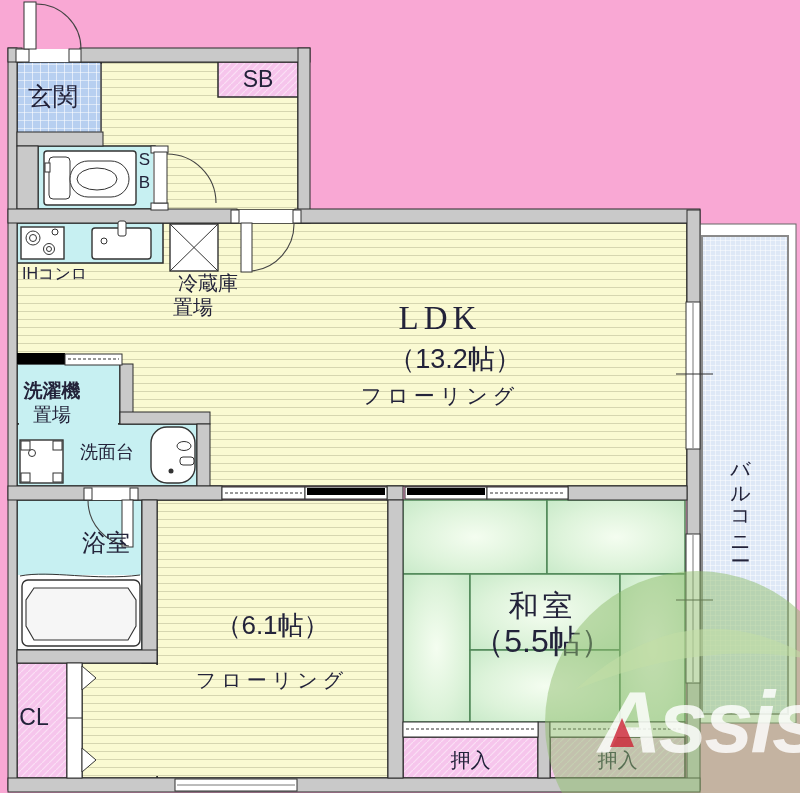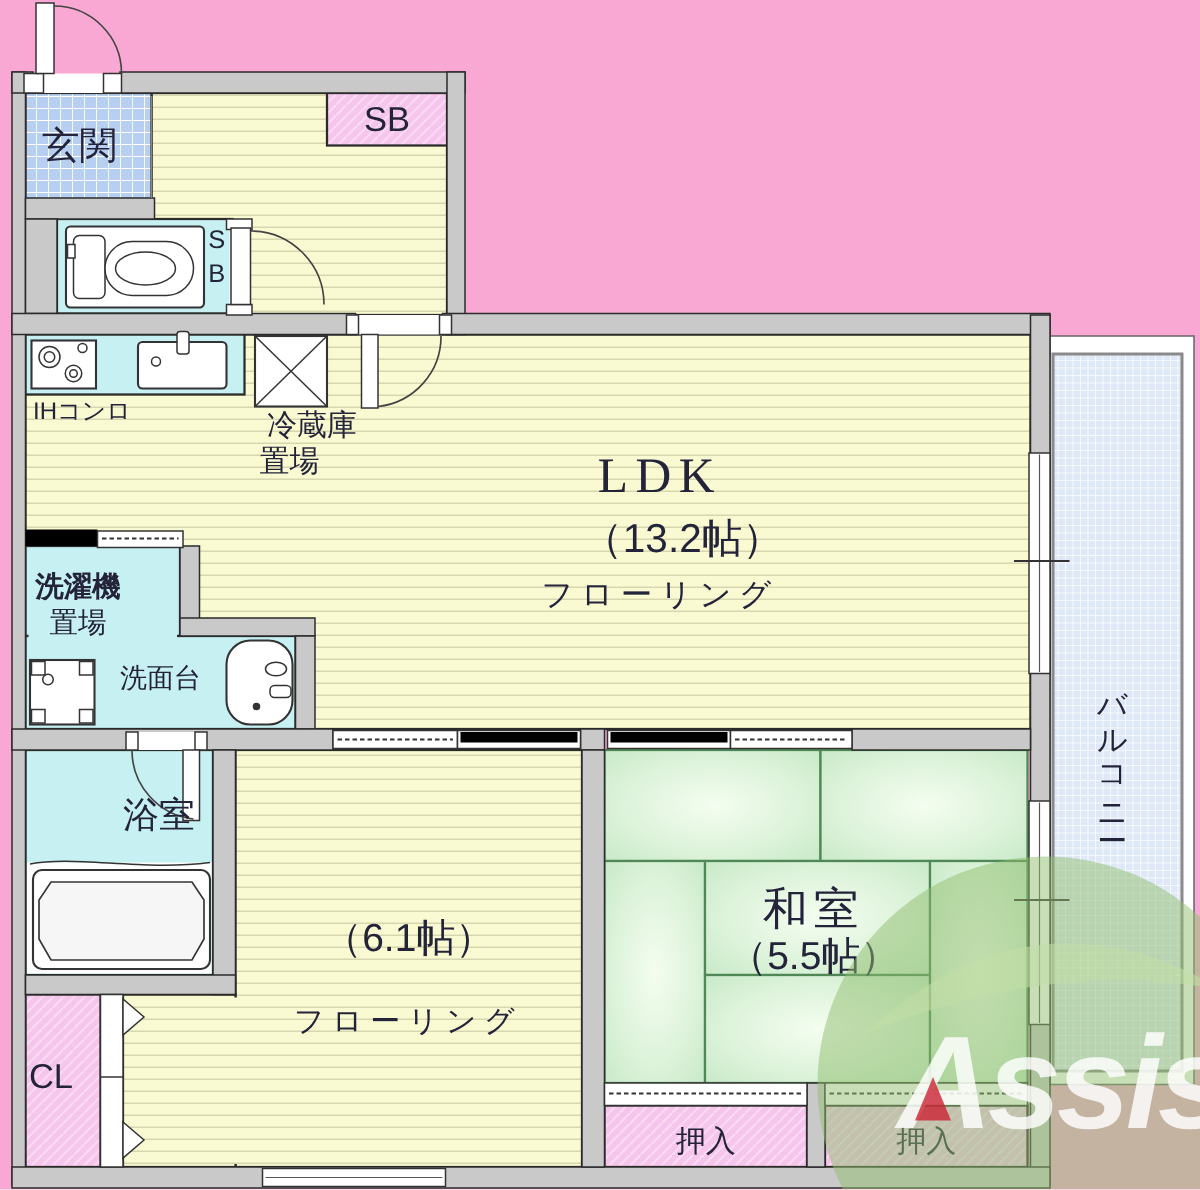--- a/index.html
+++ b/index.html
@@ -261,21 +261,21 @@
 <div class="lbl ctr" style="left:315px;top:341px;width:280px;font-size:27px;">（13.2帖）</div>
 <div class="lbl ctr" style="left:300px;top:382px;width:280px;font-size:21px;letter-spacing:5px;">フローリング</div>
 <div class="lbl ctr" style="left:16px;top:378px;width:72px;font-size:19px;font-weight:bold;">洗濯機</div>
 <div class="lbl ctr" style="left:16px;top:402px;width:72px;font-size:19px;">置場</div>
 <div class="lbl" style="left:80px;top:440px;font-size:18px;">洗面台</div>
 <div class="lbl" style="left:42px;top:527px;font-size:24px;margin-left:40px;">浴室</div>
 <div class="lbl ctr" style="left:18px;top:704px;width:32px;font-size:23px;">CL</div>
 <div class="lbl ctr" style="left:160px;top:608px;width:225px;font-size:26px;">（6.1帖）</div>
 <div class="lbl ctr" style="left:152px;top:667px;width:240px;font-size:20px;letter-spacing:5px;">フローリング</div>
 <div class="lbl ctr" style="left:430px;top:586px;width:225px;font-size:30px;letter-spacing:4px;">和室</div>
-<div class="lbl ctr" style="left:430px;top:620px;width:225px;font-size:26px;">（5.5帖）</div>
+<div class="lbl ctr" style="left:430px;top:620px;width:225px;font-size:32px;">（5.5帖）</div>
 <div class="lbl ctr" style="left:403px;top:747px;width:135px;font-size:20px;">押入</div>
 <div class="lbl ctr" style="left:550px;top:747px;width:135px;font-size:20px;">押入</div>
 <div class="lbl vert" style="left:728px;top:447px;font-size:20px;letter-spacing:3px;">バルコニー</div>
 
 <svg class="wm" width="800" height="793" viewBox="0 0 800 793">
   <circle cx="697" cy="723" r="152" fill="#8fbe6e" opacity="0.5"></circle>
   <path d="M575,690 Q690,585 815,660 Q700,638 575,690 Z" fill="#c2dfa6" opacity="0.55"></path>
   <text x="598" y="752" font-size="88" font-style="italic" font-weight="bold" font-family="Liberation Sans, DejaVu Sans, sans-serif" fill="#ffffff" fill-opacity="0.82" letter-spacing="-3">Assist</text>
   <polygon points="622,718 634,747 610,747" fill="#cc2233" opacity="0.8"></polygon>
 </svg>

